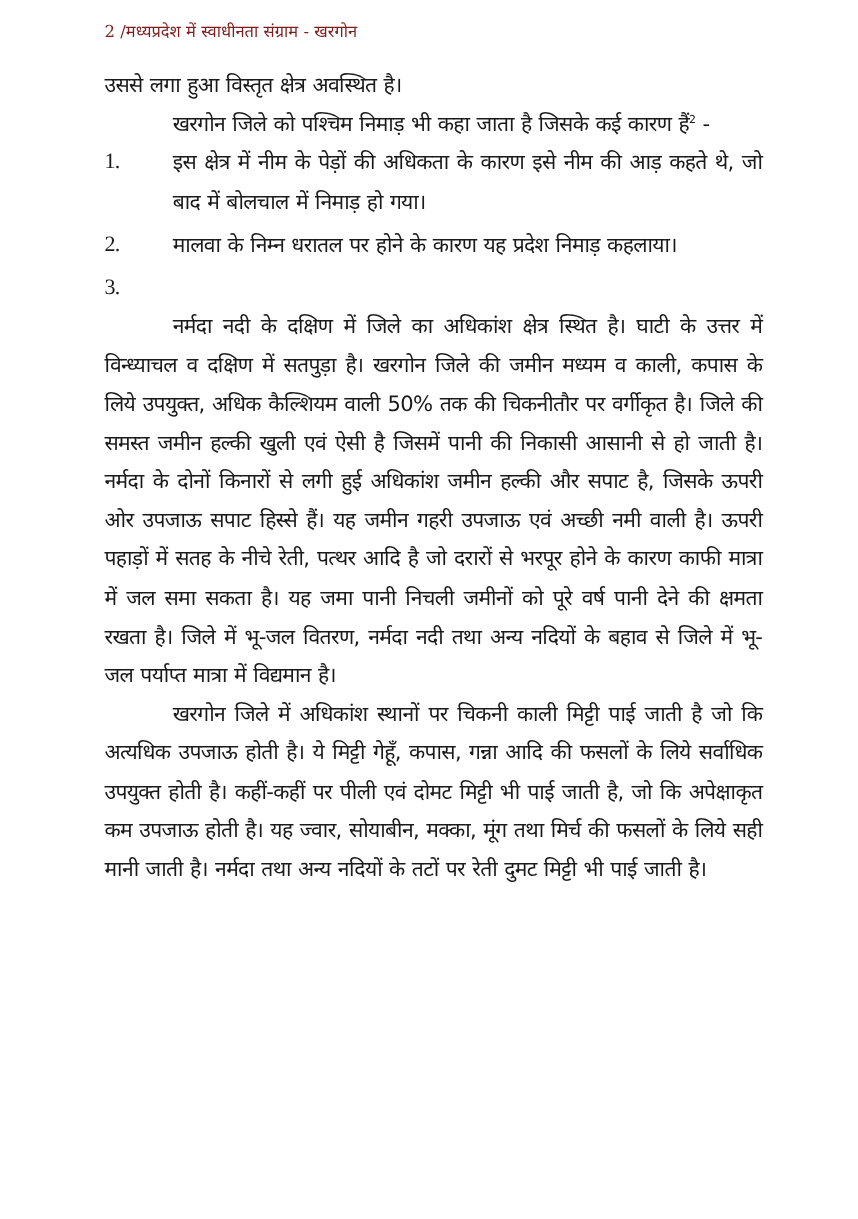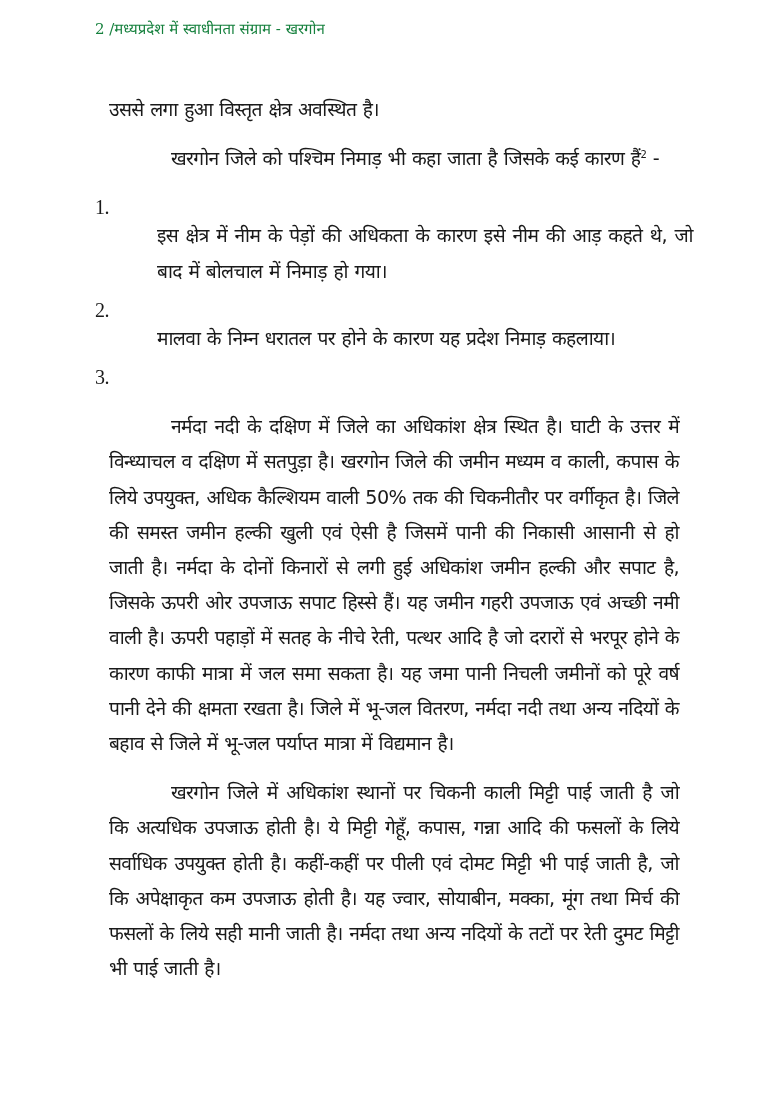--- a/index.html
+++ b/index.html
@@ -20,27 +20,27 @@
       left: 95px;
       top: 18px;
       width: 598px;
     }
     .running-header {
       font-family: "DejaVu Serif", "Liberation Serif", serif;
       font-size: 15px;
       line-height: 22px;
       height: 22px;
       white-space: nowrap;
-      color: #15803d;
-      margin-bottom: 52px;
+      color: #7f1d1d;
+      margin-bottom: 20px;
     }
     .para {
       font-size: 19.2px;
       line-height: 35.2px;
-      margin: 14px;
+      margin: 0;
       text-align: justify;
       text-align-last: left;
       letter-spacing: -0.6px;
       word-spacing: 1px;
     }
     .para.indent {
       text-indent: 62px;
     }
     .list-item {
       display: flex;
@@ -52,21 +52,20 @@
     .list-number {
       flex: 0 0 62px;
       font-family: "Liberation Serif", "DejaVu Serif", serif;
       font-size: 20px;
     }
     .list-text {
       flex: 1;
       text-align: justify;
       text-align-last: left;
       word-spacing: 1px;
-      margin-top: 28px;
     }
     .gap {
       height: 4px;
     }
     sup.fn {
       font-size: 10px;
       vertical-align: super;
       line-height: 0;
     }
   </style>

